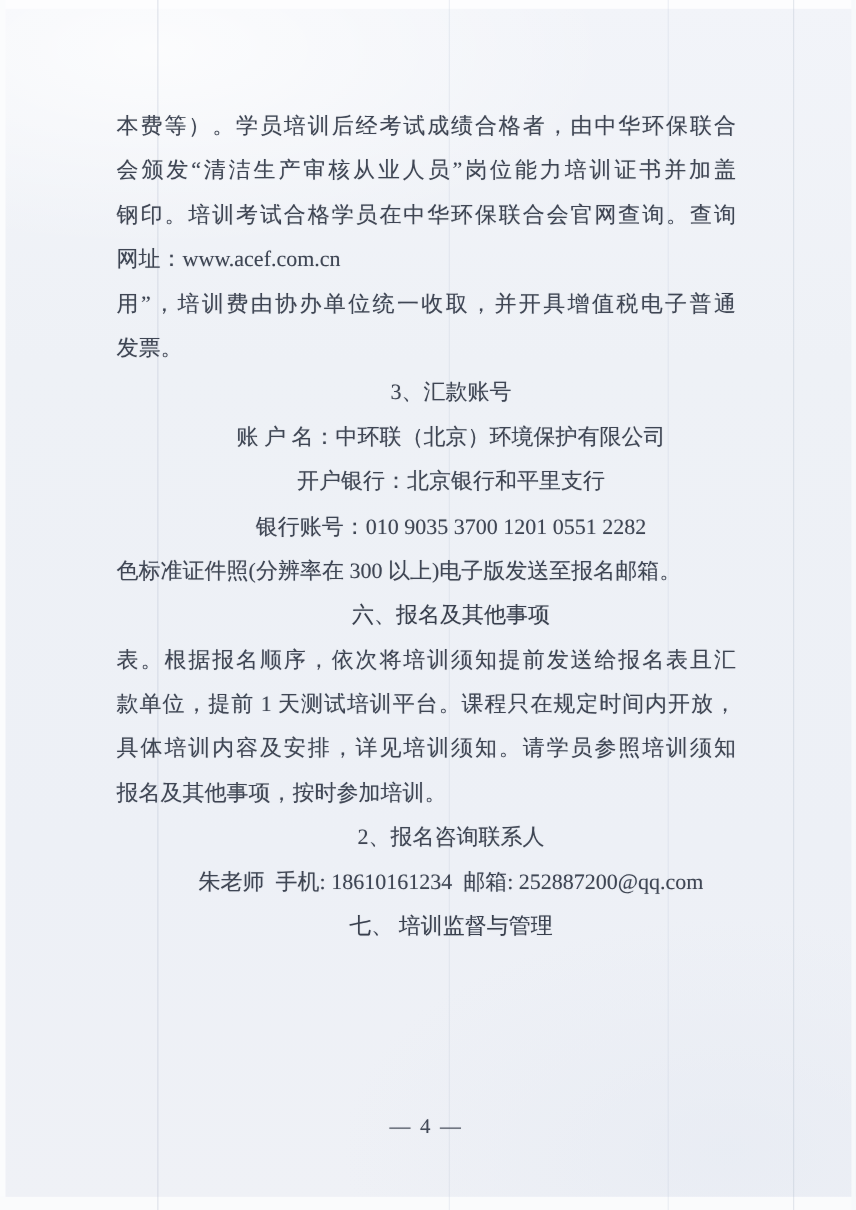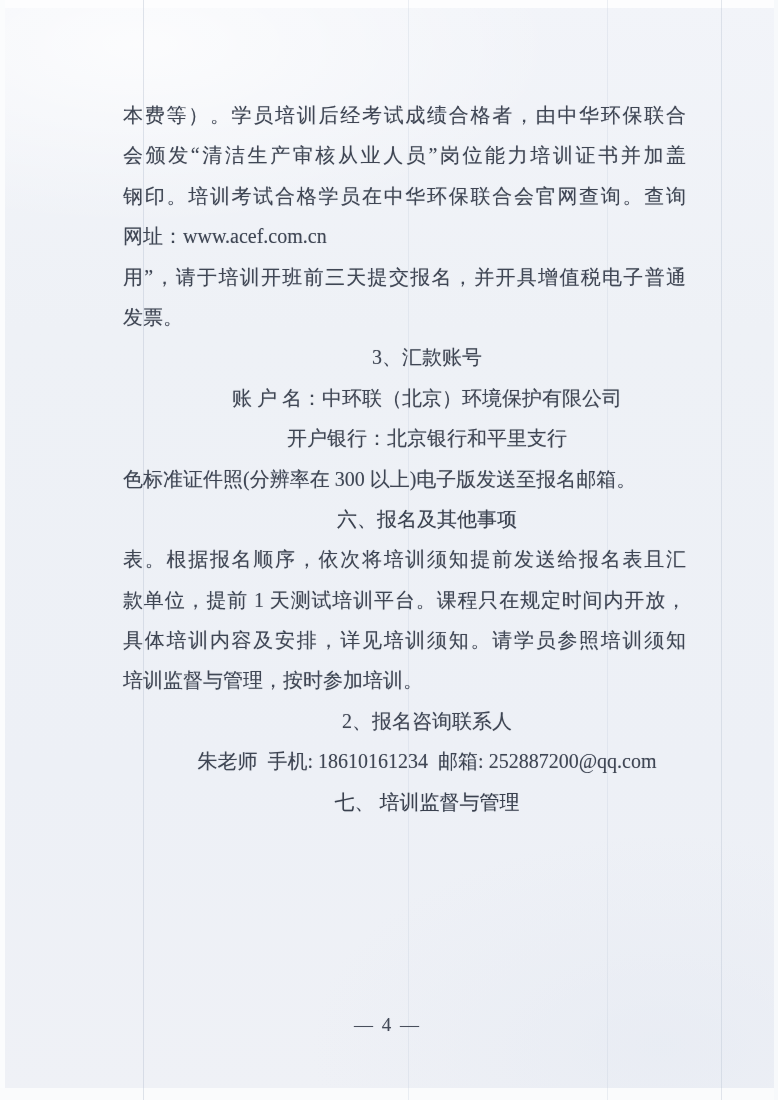--- a/index.html
+++ b/index.html
@@ -26,21 +26,21 @@
   .edge-right  { position: absolute; left: 774px; top: 0; width: 4px; height: 1100px; background: #f7f9fb; }
   
   .fold { position: absolute; top: 0; width: 1px; height: 1100px; background: rgba(186,195,210,0.45); }
   .fold.f1 { left: 143px; }
   .fold.f2 { left: 408px; background: rgba(196,204,218,0.30); }
   .fold.f3 { left: 607px; background: rgba(196,204,218,0.30); }
   .fold.f4 { left: 721px; background: rgba(186,195,210,0.40); }
 
   .page-body {
     position: absolute;
-    left: 123px;
+    left: 106px;
     top: 95px;
     width: 563px;
   }
   .line {
     height: 40.4px;
     line-height: 40.4px;
     font-size: 20px;
     white-space: pre;
     overflow: visible;
     text-shadow: 0 0 1px rgba(63,70,84,0.35);
@@ -81,30 +81,31 @@
   <div class="fold f1"></div>
   <div class="fold f2"></div>
   <div class="fold f3"></div>
   <div class="fold f4"></div>
 
   <div class="page-body" id="document-body">
       <div class="line fill">本费等）。学员培训后经考试成绩合格者，由中华环保联合</div>
       <div class="line fill">会颁发“清洁生产审核从业人员”岗位能力培训证书并加盖</div>
       <div class="line fill">钢印。培训考试合格学员在中华环保联合会官网查询。查询</div>
       <div class="line">网址：www.acef.com.cn</div>
-      <div class="line fill">用”，请于培训开班前三天提交报名，并开具增值税电子普通</div>
+      <div class="line fill">用”，培训费由协办单位统一收取，并开具增值税电子普通</div>
       <div class="line">发票。</div>
       <div class="line indent">3、汇款账号</div>
       <div class="line indent">账 户 名：中环联（北京）环境保护有限公司</div>
       <div class="line indent">开户银行：北京银行和平里支行</div>
+      <div class="line indent">银行账号：010 9035 3700 1201 0551 2282</div>
       <div class="line">色标准证件照(分辨率在 300 以上)电子版发送至报名邮箱。</div>
       <div class="line bold indent">六、报名及其他事项</div>
       <div class="line fill">表。根据报名顺序，依次将培训须知提前发送给报名表且汇</div>
       <div class="line fill">款单位，提前 1 天测试培训平台。课程只在规定时间内开放，</div>
       <div class="line fill">具体培训内容及安排，详见培训须知。请学员参照培训须知</div>
-      <div class="line">培训监督与管理，按时参加培训。</div>
+      <div class="line">报名及其他事项，按时参加培训。</div>
       <div class="line indent">2、报名咨询联系人</div>
       <div class="line indent">朱老师  手机: 18610161234  邮箱: 252887200@qq.com</div>
       <div class="line bold indent">七、 培训监督与管理</div>
     </div>
 
   <div class="page-number">— 4 —</div>
 </div>
 
 </body></html>

